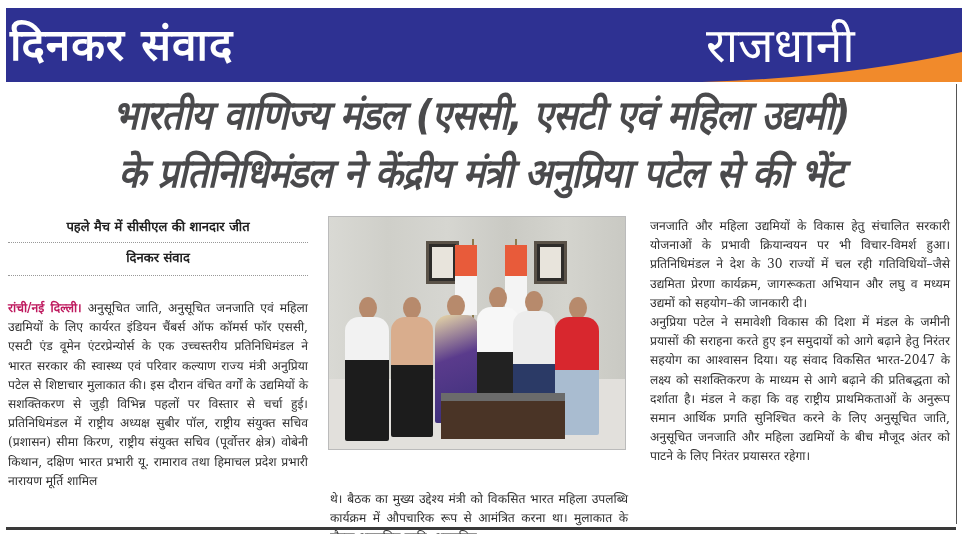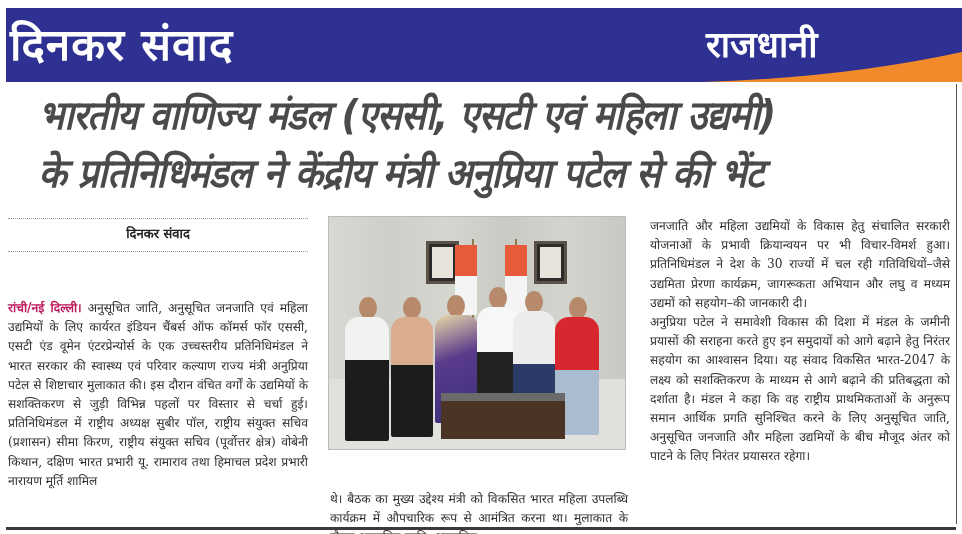--- a/index.html
+++ b/index.html
@@ -10,30 +10,30 @@
     position: absolute; left: 6px; top: 8px; width: 956px; height: 74px;
     background: #2e3192; overflow: hidden;
   }
   .masthead .brand {
     position: absolute; left: 4px; top: 4px; height: 66px;
     color: #ffffff; font-family: "DejaVu Sans", sans-serif; font-weight: bold;
     font-size: 44px; line-height: 66px; letter-spacing: 1px;
   }
   .masthead .section {
     position: absolute; left: 700px; top: 4px; height: 66px;
-    color: #ffffff; font-family: "DejaVu Sans", sans-serif; font-weight: bold;
-    font-size: 36px; line-height: 66px;
+    color: #ffffff; font-family: "DejaVu Sans", sans-serif; font-weight: normal;
+    font-size: 48px; line-height: 66px;
   }
   .masthead .swoosh {
     position: absolute; right: 0; bottom: 0; width: 260px; height: 30px;
   }
 
   .headline {
     position: absolute; left: 0; top: 86px; width: 962px; height: 120px;
-    color: #4a4a4c; font-weight: bold; font-style: italic;
+    text-align: center; color: #4a4a4c; font-weight: bold; font-style: italic;
     font-family: "DejaVu Sans", sans-serif;
   }
   .headline .line {
     display: block; font-size: 40px; line-height: 58px; letter-spacing: -1px;
     transform: scaleX(0.92); transform-origin: center;
     white-space: nowrap;
   }
   .right-rule { position: absolute; right: 5px; top: 84px; width: 1px; height: 440px; background: #555; }
 
   .sidebar-block { position: absolute; left: 8px; top: 216px; width: 300px; }
@@ -86,20 +86,21 @@
 </header>
 
 <h1 class="headline">
   <span class="line">भारतीय वाणिज्य मंडल (एससी, एसटी एवं महिला उद्यमी)</span>
   <span class="line">के प्रतिनिधिमंडल ने केंद्रीय मंत्री अनुप्रिया पटेल से की भेंट</span>
 </h1>
 
 <div class="right-rule"></div>
 
 <div class="sidebar-block">
+  <div class="kicker">पहले मैच में सीसीएल की शानदार जीत</div>
   <div class="dotted"></div>
   <div class="byline">दिनकर संवाद</div>
   <div class="dotted"></div>
 </div>
 
 <div class="col col1">
   <p><span class="dateline">रांची/नई दिल्ली।</span> <span>अनुसूचित जाति, अनुसूचित जनजाति एवं महिला उद्यमियों के लिए कार्यरत इंडियन चैंबर्स ऑफ कॉमर्स फॉर एससी, एसटी एंड वूमेन एंटरप्रेन्योर्स के एक उच्चस्तरीय प्रतिनिधिमंडल ने भारत सरकार की स्वास्थ्य एवं परिवार कल्याण राज्य मंत्री अनुप्रिया पटेल से शिष्टाचार मुलाकात की। इस दौरान वंचित वर्गों के उद्यमियों के सशक्तिकरण से जुड़ी विभिन्न पहलों पर विस्तार से चर्चा हुई। प्रतिनिधिमंडल में राष्ट्रीय अध्यक्ष सुबीर पॉल, राष्ट्रीय संयुक्त सचिव (प्रशासन) सीमा किरण, राष्ट्रीय संयुक्त सचिव (पूर्वोत्तर क्षेत्र) वोबेनी किथान, दक्षिण भारत प्रभारी यू. रामाराव तथा हिमाचल प्रदेश प्रभारी नारायण मूर्ति शामिल</span></p>
 </div>
 
 <div class="photo">

